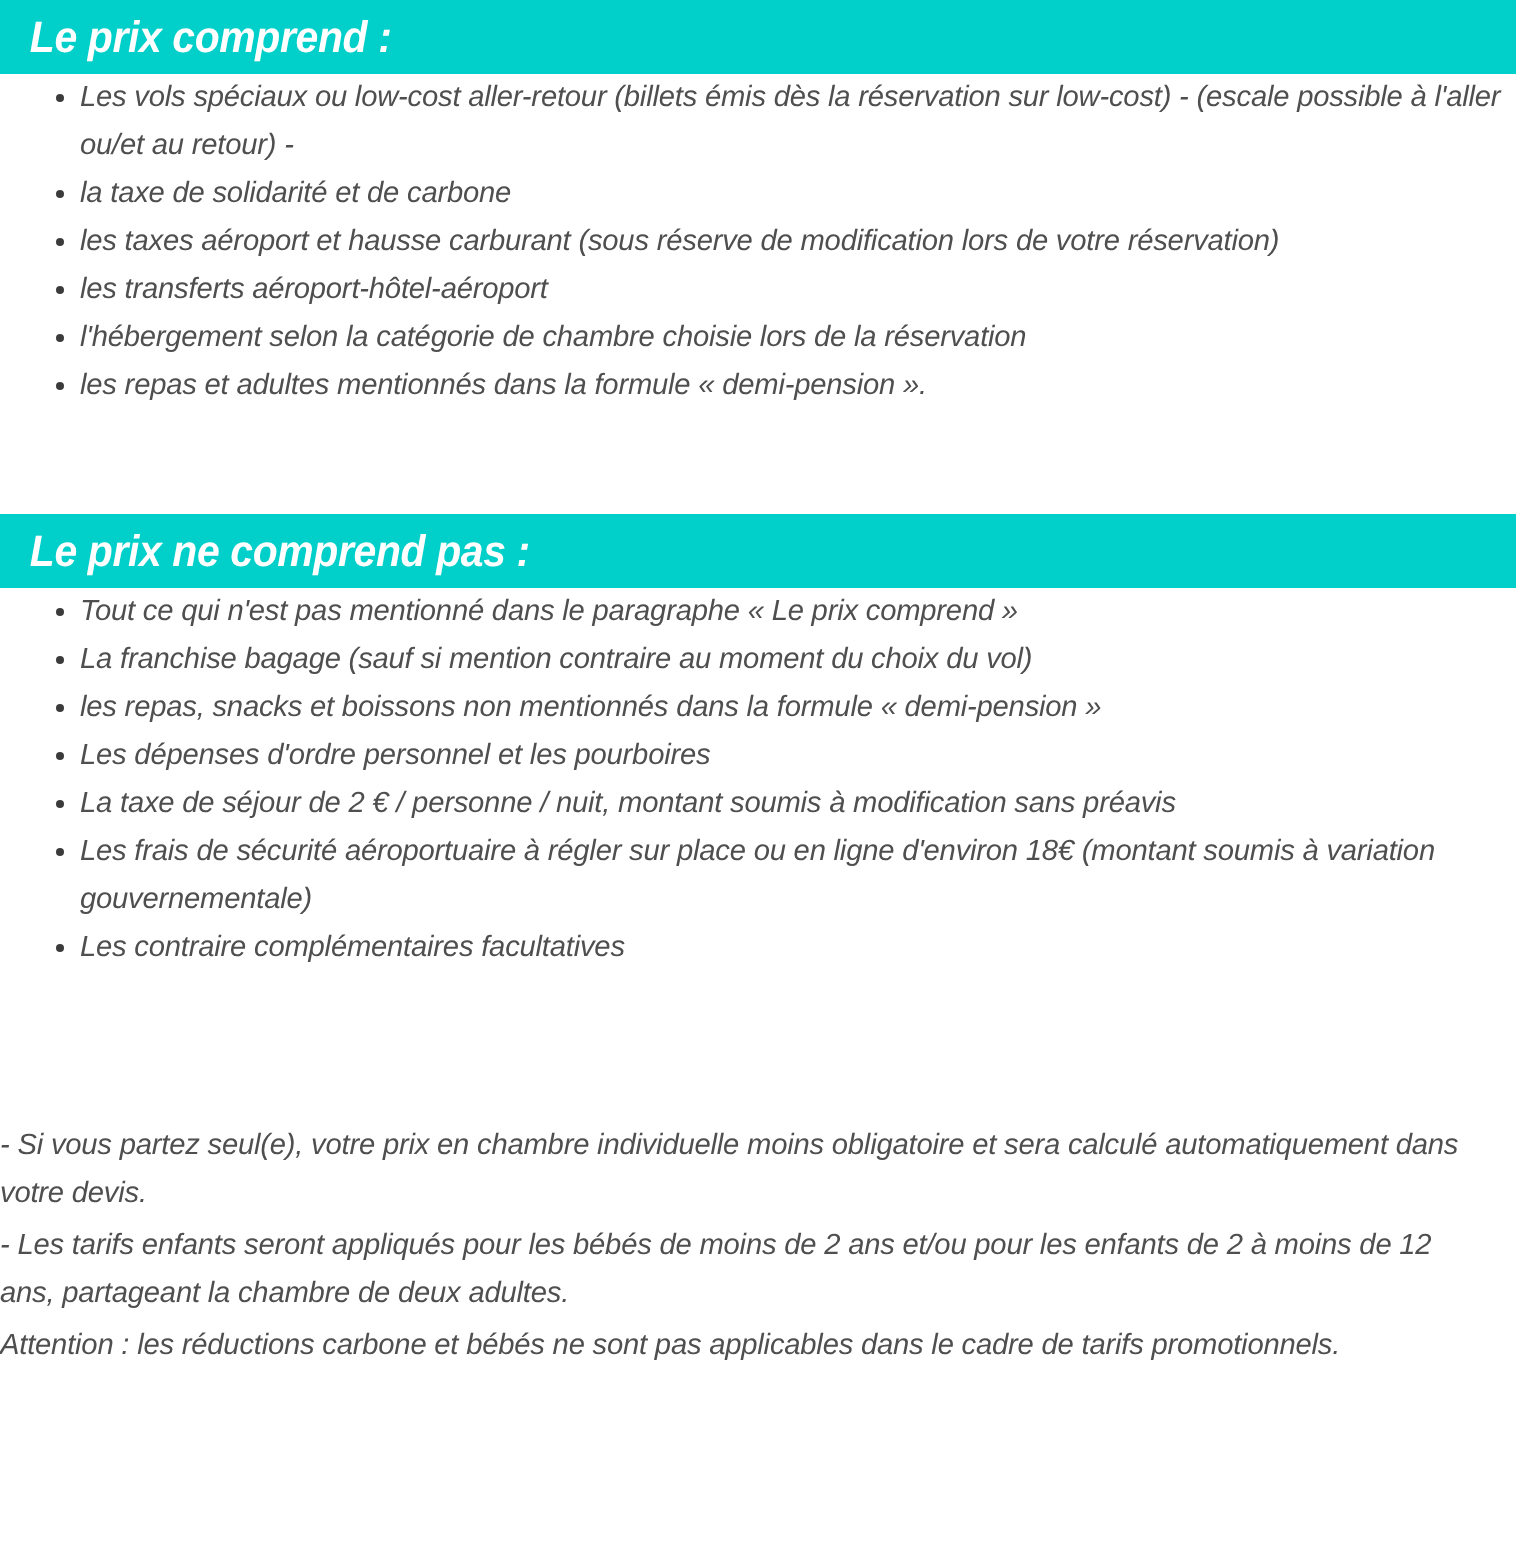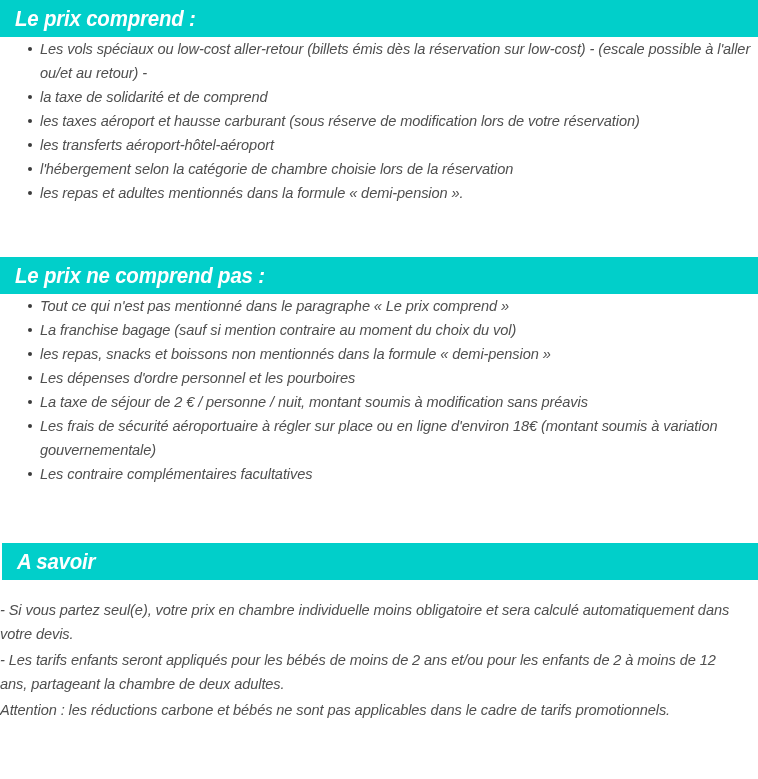--- a/index.html
+++ b/index.html
@@ -96,21 +96,21 @@
 <body>
 
 <div class="page">
 
   <div class="bar-wrap">
     <div class="section-bar">Le prix comprend :</div>
   </div>
 
   <ul class="bullets sec1-list">
     <li>Les vols spéciaux ou low-cost aller-retour (billets émis dès la réservation sur low-cost) - (escale possible à l'aller ou/et au retour) -</li>
-    <li>la taxe de solidarité et de comprend</li>
+    <li>la taxe de solidarité et de carbone</li>
     <li>les taxes aéroport et hausse carburant (sous réserve de modification lors de votre réservation)</li>
     <li>les transferts aéroport-hôtel-aéroport</li>
     <li>l'hébergement selon la catégorie de chambre choisie lors de la réservation</li>
     <li>les repas et adultes mentionnés dans la formule « demi-pension ».</li>
   </ul>
 
   <div class="gap-after-sec1"></div>
 
   <div class="bar-wrap">
     <div class="section-bar">Le prix ne comprend pas :</div>
@@ -121,23 +121,20 @@
     <li>La franchise bagage (sauf si mention contraire au moment du choix du vol)</li>
     <li>les repas, snacks et boissons non mentionnés dans la formule « demi-pension »</li>
     <li>Les dépenses d'ordre personnel et les pourboires</li>
     <li>La taxe de séjour de 2 € / personne /  nuit, montant soumis à modification sans préavis</li>
     <li>Les frais de sécurité aéroportuaire à régler sur place ou en ligne d'environ 18€ (montant soumis à variation gouvernementale)</li>
     <li>Les contraire complémentaires facultatives</li>
   </ul>
 
   <div class="gap-after-sec2"></div>
 
-  <div class="bar-wrap indented">
-    <div class="section-bar">A savoir</div>
-  </div>
 
   <div class="sec3-body">
     <p class="para">- Si vous partez seul(e), votre prix en chambre individuelle moins obligatoire et sera calculé automatiquement dans votre devis.</p>
     <p class="para">- Les tarifs enfants seront appliqués pour les bébés de moins de 2 ans et/ou pour les enfants de 2 à moins de 12 ans, partageant la chambre de deux adultes.</p>
     <p class="para">Attention : les réductions carbone et bébés ne sont pas applicables dans le cadre de tarifs promotionnels.</p>
   </div>
 
 </div>
 
 </body></html>

